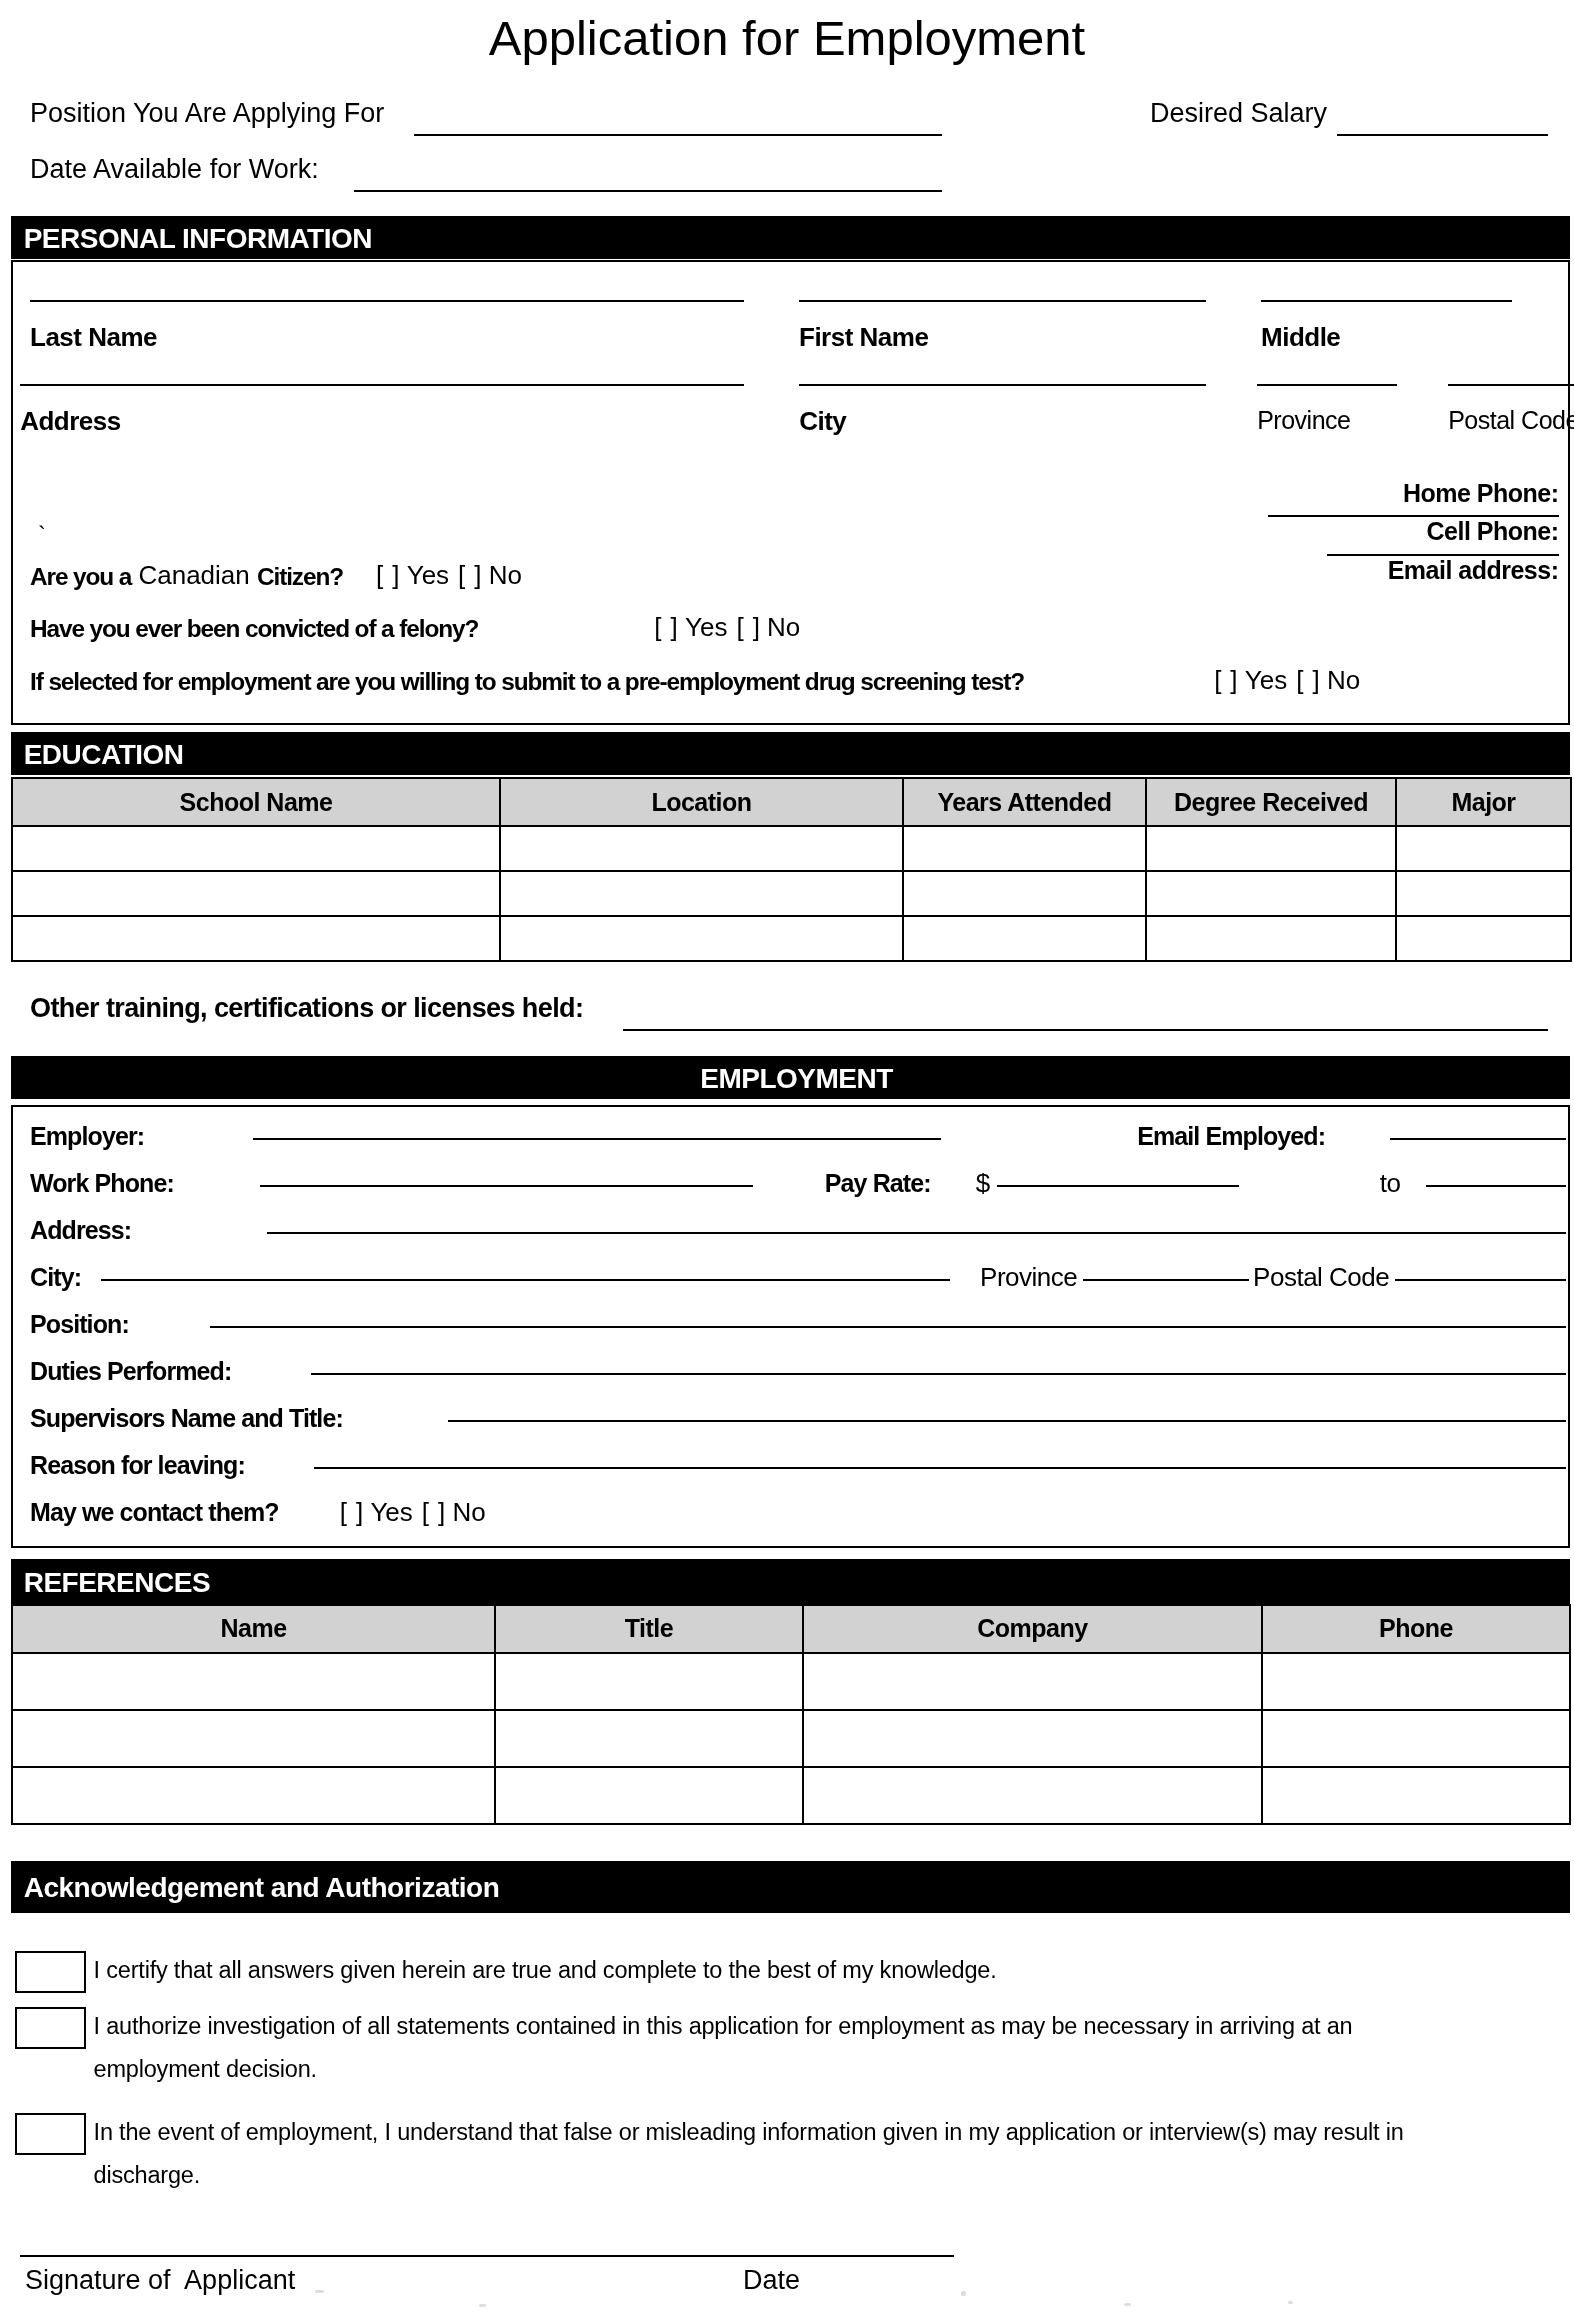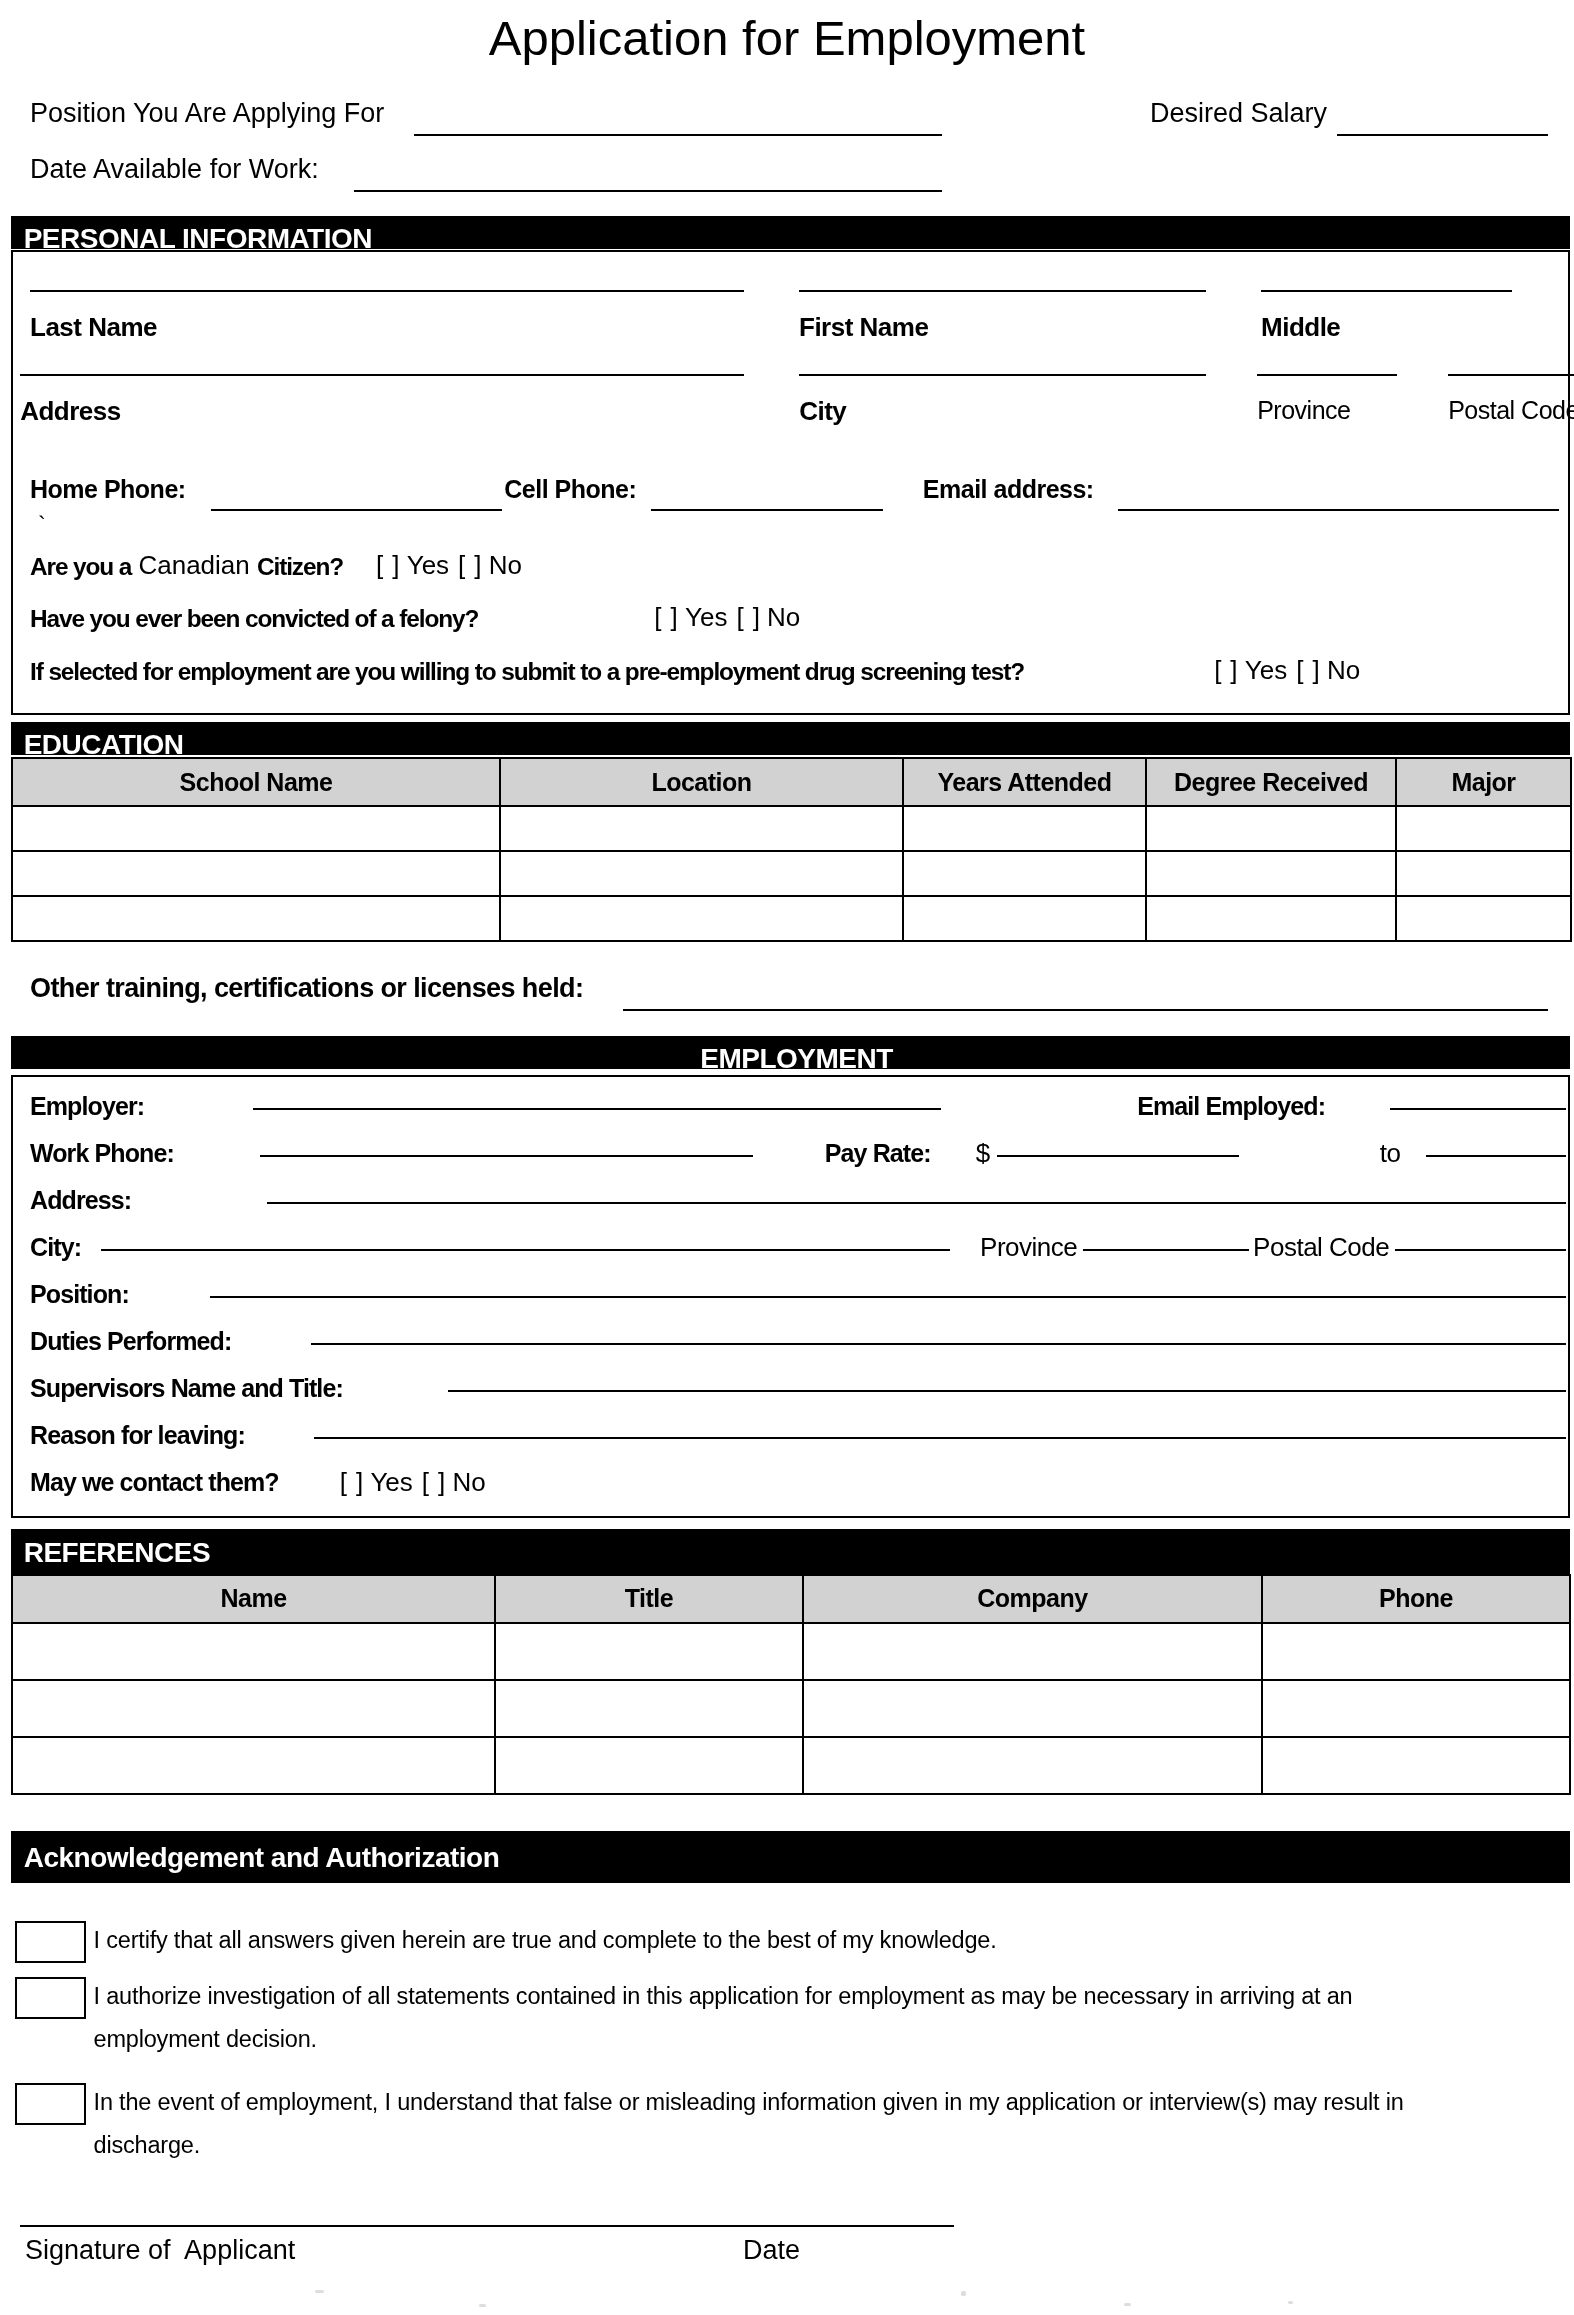--- a/index.html
+++ b/index.html
@@ -14,21 +14,21 @@
   }
   
   .frow{display:flex;align-items:flex-end;}
   .wline{border-bottom:2.7px solid #000;height:0;flex:none;}
   .flex1{flex:1;}
   .lbl{padding-bottom:7.2px;white-space:nowrap;}
   .reg30{font-size:27px;font-weight:400;}
   .bold28{font-size:25px;font-weight:700;letter-spacing:-0.5px;}
   .bar{
     background:#000;color:#fff;font-weight:700;font-size:28px;
-    height:33px;line-height:45px;padding-left:12.7px;margin:0 4.5px 0 11px;
+    height:43px;line-height:45px;padding-left:12.7px;margin:0 4.5px 0 11px;
     letter-spacing:-0.5px;
   }
   
   .top-row1{margin:31px 26px 0 30px;height:38px;}
   .top-row2{margin:18px 26px 0 30px;height:38px;}
   .pos-line{width:528px;margin-left:30px;}
   .sal-line{width:211px;margin-left:10px;}
   .date-line{width:588px;margin-left:35px;}
   .spacer{flex:1;}
   
@@ -42,21 +42,21 @@
   .flabel.reg{font-weight:400;font-size:25px;}
   .name-row{display:flex;margin:38px 0 0 17px;}
   .addr-row{display:flex;margin:31px 0 0 7.2px;}
   .w-last{width:714px;}
   .w-first{width:407px;margin-left:55px;}
   .w-middle{width:251px;margin-left:55px;}
   .w-addr{width:724px;}
   .w-city{width:407px;margin-left:55px;}
   .w-prov{width:140px;margin-left:51px;}
   .w-post{width:136px;margin-left:51px;}
-  .phone-row{margin:42px 9px 0 17px;height:42px;}
+  .phone-row{margin:42px 9px 0 17px;height:42px;flex-direction:column;}
   .w-hphone{width:291px;margin-left:25px;}
   .w-cphone{width:232px;margin-left:14.5px;}
   .ml3{margin-left:2.7px;}
   .ml27{margin-left:24.4px;}
   .ml44{margin-left:40px;}
   .stray{margin:3.6px 0 0 25px;font-size:23.5px;height:20px;line-height:20px;}
   .qrow{display:flex;align-items:flex-end;margin-left:17px;}
   .q1{margin-top:11px;height:40px;}
   .q2{margin-top:12.7px;height:40px;}
   .q3{margin-top:12.7px;height:40px;}

